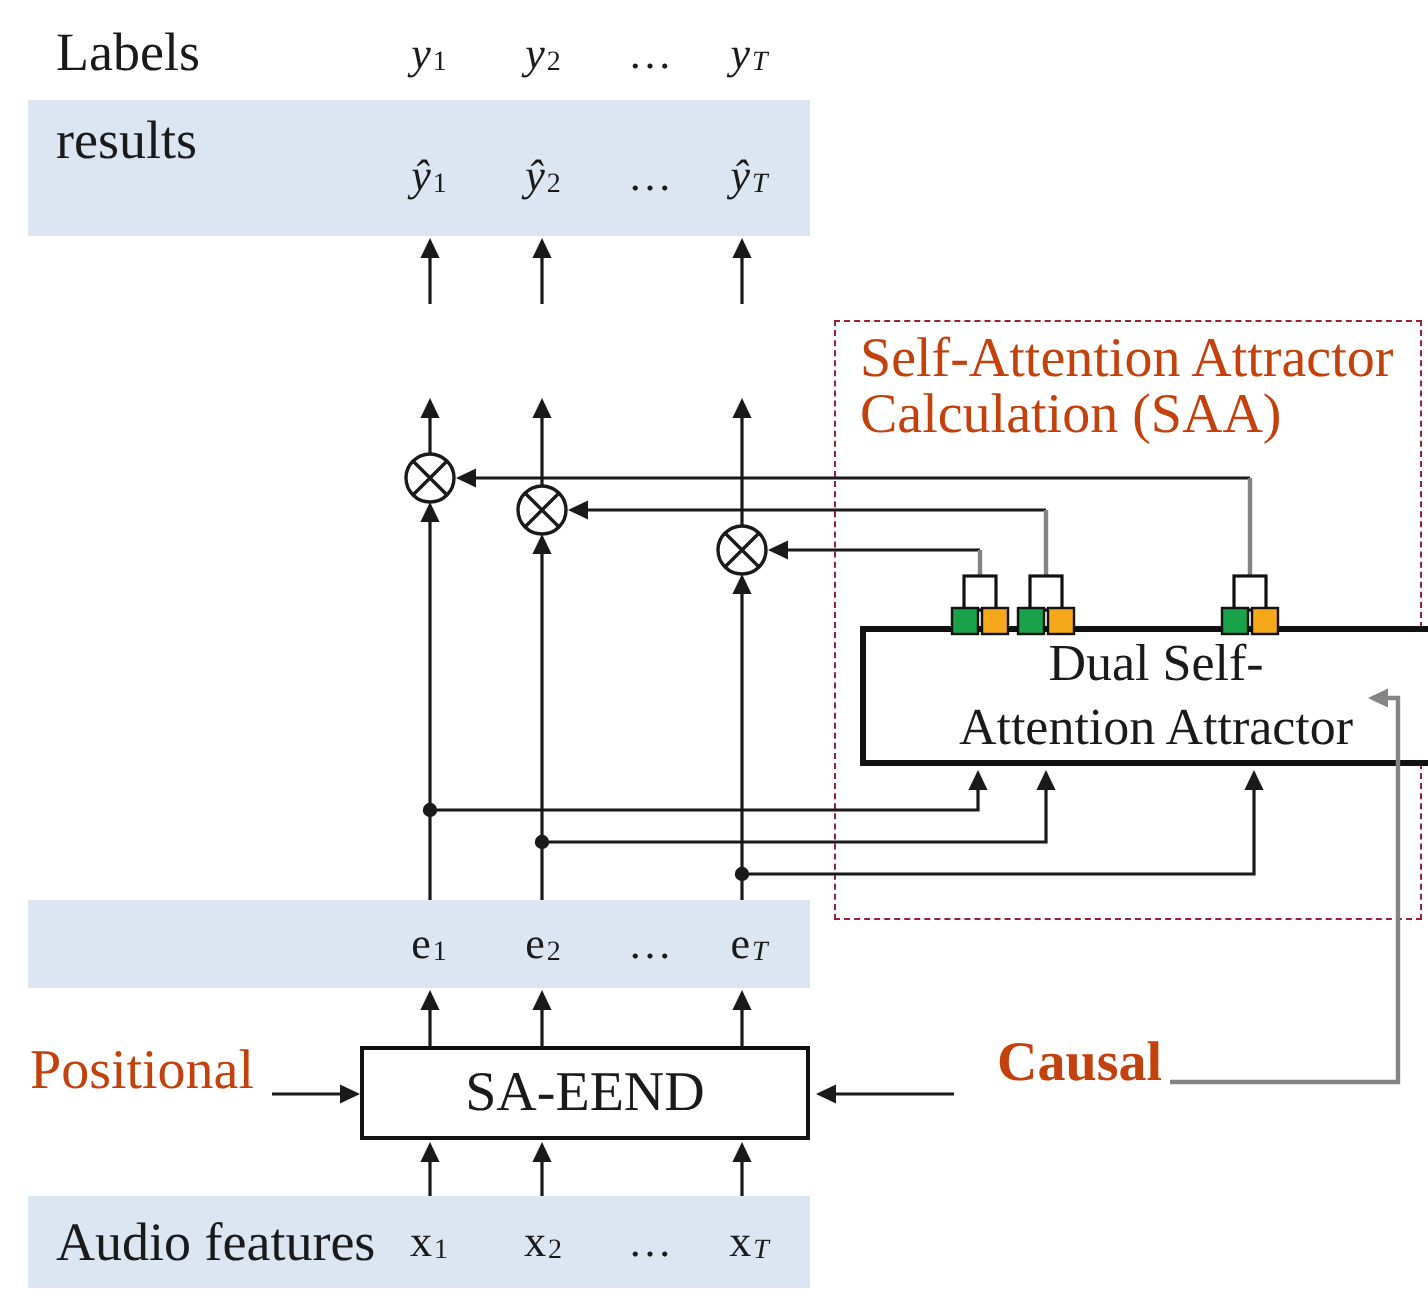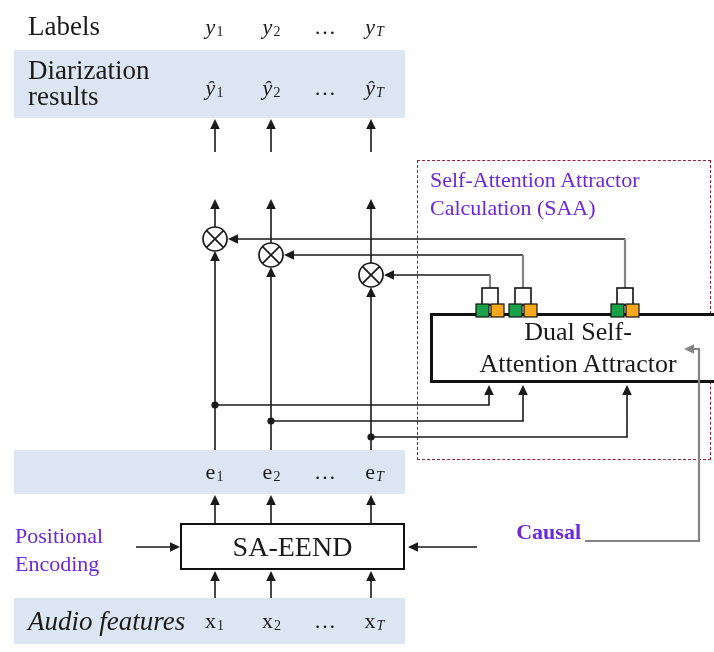--- a/index.html
+++ b/index.html
@@ -9,21 +9,21 @@
   }
   .abs{position:absolute;}
   .bluerow{position:absolute;background:#dce6f2;}
   .boxed{
     position:absolute;background:#ffffff;border:2.6px solid #111111;
     display:flex;align-items:center;justify-content:center;text-align:center;
     box-sizing:border-box;
   }
   .biglabel{font-size:28px;}
   .caption{font-size:27px;line-height:26px;}
-  .redtext{color:#6d28d9;font-size:22px;line-height:28px;}
+  .redtext{color:#c2410c;font-size:28px;line-height:28px;}
   .sym{
     position:absolute;width:52px;height:32px;display:flex;
     align-items:center;justify-content:center;font-size:22px;
   }
   .sym sub{font-size:14px;line-height:0;position:relative;top:5px;left:1px;}
   .it{font-style:italic;}
   svg.overlay{position:absolute;left:0;top:0;pointer-events:none;}
   .dashedbox{
     position:absolute;border:1.6px dashed #9b2030;box-sizing:border-box;background:transparent;
   }
@@ -171,21 +171,20 @@
   <div class="sym" style="left:299px;top:11px;">
     <span>…</span>
       <sub></sub>
   </div>
   <div class="sym" style="left:348px;top:11px;">
     <span class="it">y</span>
       <sub class="it">T</sub>
   </div>
 
   <div class="abs caption" style="left:28px;top:57px;">
-    <div>Diarization</div>
     <div>results</div>
   </div>
   <div class="sym" style="left:188px;top:72px;">
     <span class="it">ŷ</span>
       <sub>1</sub>
   </div>
   <div class="sym" style="left:245px;top:72px;">
     <span class="it">ŷ</span>
       <sub>2</sub>
   </div>
@@ -210,27 +209,26 @@
     <span>…</span>
       <sub></sub>
   </div>
   <div class="sym" style="left:348px;top:456px;">
     <span>e</span>
       <sub class="it">T</sub>
   </div>
 
   <div class="abs redtext" style="left:15px;top:522px;">
     <div>Positional</div>
-    <div>Encoding</div>
   </div>
   <div class="abs redtext" style="left:481px;top:518px;width:100px;text-align:right;font-weight:bold;">
     <div>Causal</div>
   </div>
 
-  <div class="abs caption" style="left:28px;top:608px;font-style:italic;">Audio features</div>
+  <div class="abs caption" style="left:28px;top:608px;">Audio features</div>
   <div class="sym" style="left:188px;top:605px;">
     <span>x</span>
       <sub>1</sub>
   </div>
   <div class="sym" style="left:245px;top:605px;">
     <span>x</span>
       <sub>2</sub>
   </div>
   <div class="sym" style="left:299px;top:605px;">
     <span>…</span>

